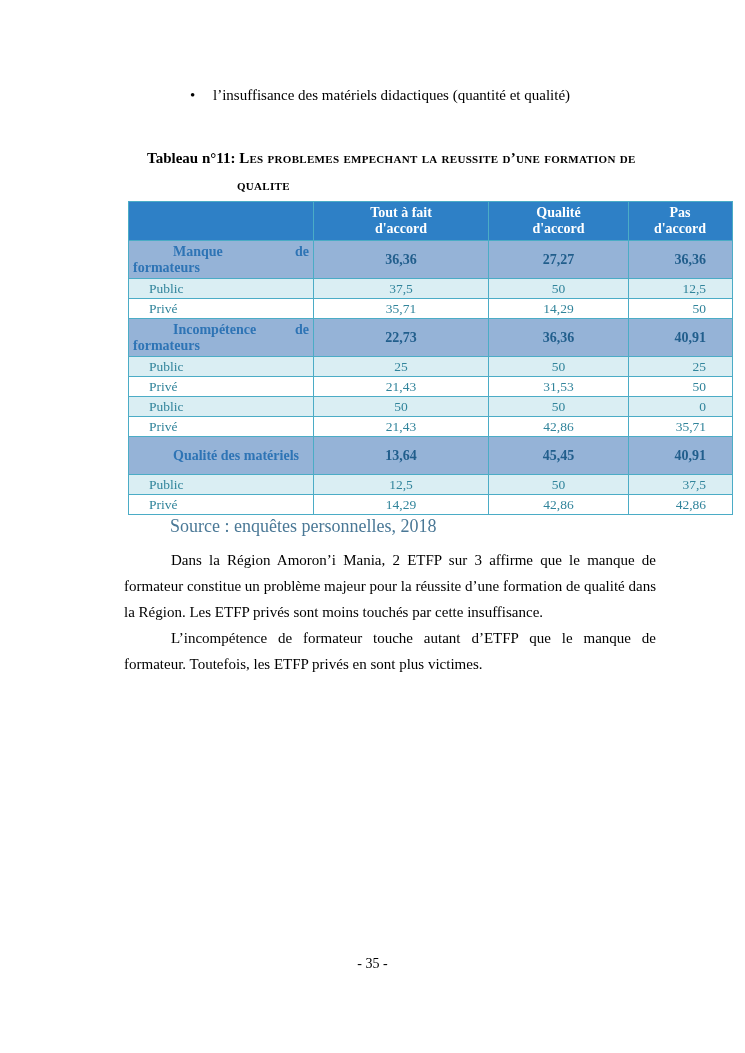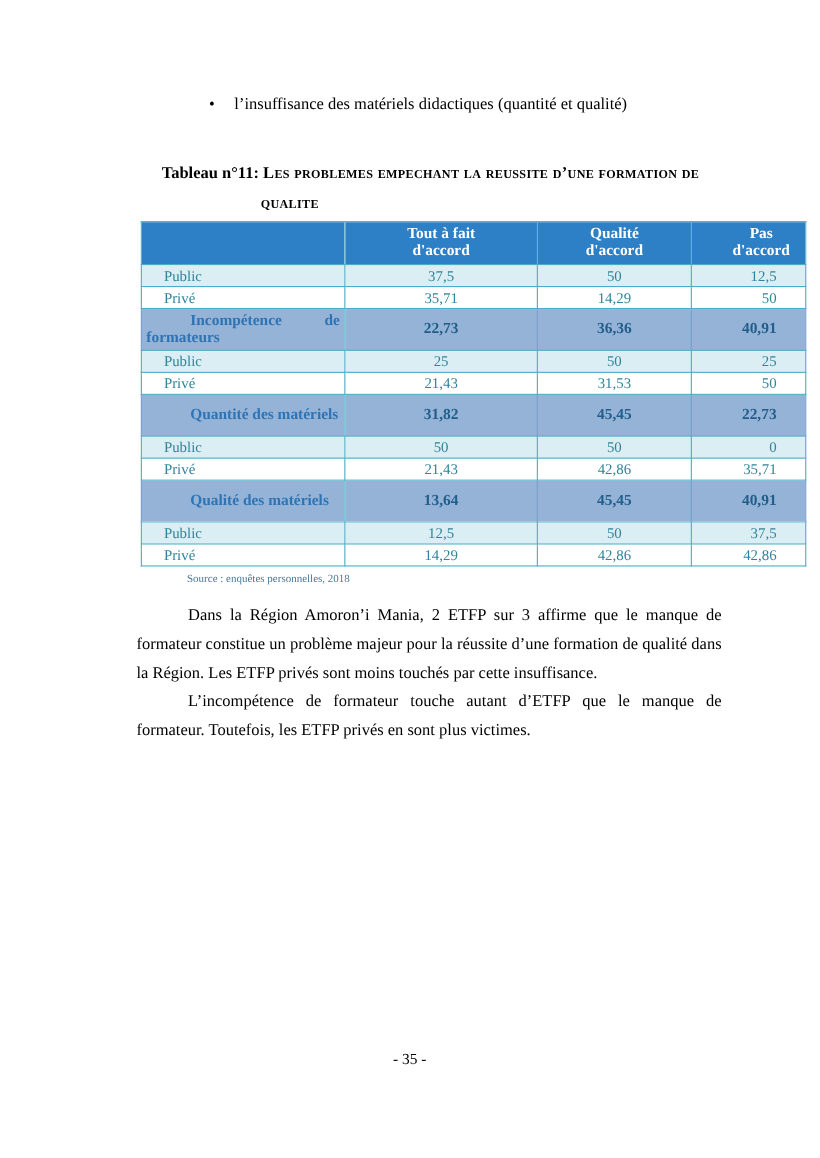--- a/index.html
+++ b/index.html
@@ -49,25 +49,25 @@
   tr.sub td {
     height:17px; font-size:13.5px; line-height:15px;
     color:var(--table-text, #31849B); vertical-align:middle; background:#fff;
   }
   tr.pub td { background:var(--public-bg, #DAEEF3); }
   tr.sub .c-label { padding-left:20px; }
 
   .val { text-align:center; }
   .v4 { text-align:right; padding-right:26px; }
   tr.head .v2, tr.head .v3 { text-align:center; }
-  tr.head .v4 { text-align:right; padding-right:8px; }
+  tr.head .v4 { text-align:right; padding-right:20px; }
 
   
   .source {
-    margin:3px 0 0 170px; font-size:10px; line-height:17px;
+    margin:3px 0 0 170px; font-size:18px; line-height:17px;
     color:var(--source-text, #4A7896);
   }
 
   
   .body-text {
     margin:12px 0 0 124px; width:532px;
     font-size:15px; line-height:26px; text-align:justify;
   }
   .body-text p { margin:0; text-indent:47px; }
 
@@ -101,20 +101,26 @@
           <col style="width:104px">
       </colgroup>
       <tbody>
         <tr class="head">
           <td class="c-label"></td>
           <td class="v2"><span class="hwrap w2">Tout à fait d'accord</span></td>
           <td class="v3"><span class="hwrap w3">Qualité d'accord</span></td>
           <td class="v4"><span class="hwrap w4">Pas d'accord</span></td>
         </tr>
 
+        <tr class="cat">
+          <td class="c-label">Manque de formateurs</td>
+          <td class="val v2">36,36</td>
+          <td class="val v3">27,27</td>
+          <td class="val v4">36,36</td>
+        </tr>
         <tr class="sub pub">
           <td class="c-label">Public</td>
           <td class="val v2">37,5</td>
           <td class="val v3">50</td>
           <td class="val v4">12,5</td>
         </tr>
         <tr class="sub">
           <td class="c-label">Privé</td>
           <td class="val v2">35,71</td>
           <td class="val v3">14,29</td>
@@ -133,26 +139,20 @@
           <td class="val v3">50</td>
           <td class="val v4">25</td>
         </tr>
         <tr class="sub">
           <td class="c-label">Privé</td>
           <td class="val v2">21,43</td>
           <td class="val v3">31,53</td>
           <td class="val v4">50</td>
         </tr>
 
-        <tr class="cat">
-          <td class="c-label">Quantité des matériels</td>
-          <td class="val v2">31,82</td>
-          <td class="val v3">45,45</td>
-          <td class="val v4">22,73</td>
-        </tr>
         <tr class="sub pub">
           <td class="c-label">Public</td>
           <td class="val v2">50</td>
           <td class="val v3">50</td>
           <td class="val v4">0</td>
         </tr>
         <tr class="sub">
           <td class="c-label">Privé</td>
           <td class="val v2">21,43</td>
           <td class="val v3">42,86</td>

